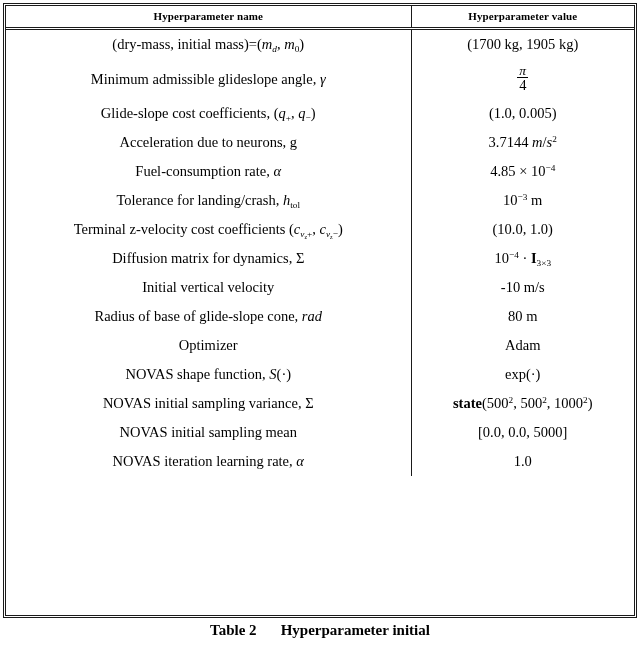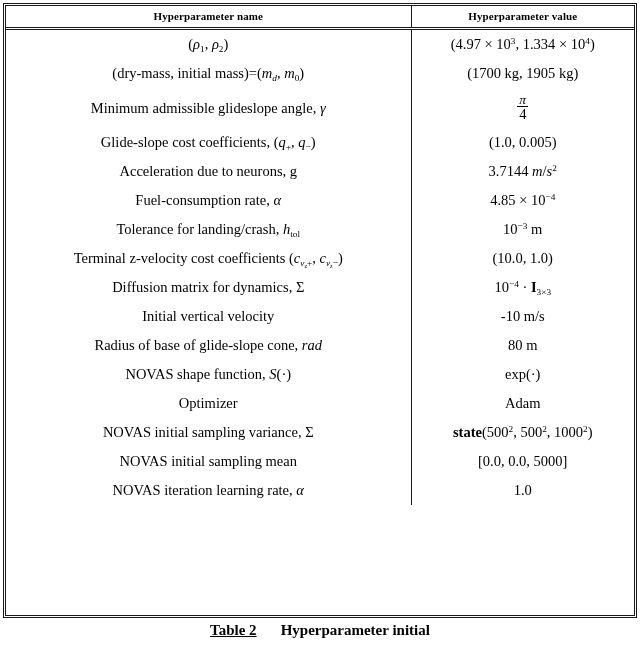--- a/index.html
+++ b/index.html
@@ -94,44 +94,40 @@
 
   .caption {
     position: absolute;
     left: 0;
     top: 622px;
     width: 640px;
     text-align: center;
     font-weight: bold;
     font-size: 15px;
   }
-  .caption .cap-num { margin-right: 24px; text-decoration: underline; }
+  .caption .cap-num { margin-right: 24px; }
 </style>
 </head>
 <body>
 
 <div class="page">
 
   <div class="table-wrap">
     <table class="hp">
       <colgroup>
         <col class="c-name">
         <col class="c-val">
       </colgroup>
       <thead>
         <tr>
           <th class="col-name">Hyperparameter name</th>
           <th class="col-val">Hyperparameter value</th>
         </tr>
       </thead>
       <tbody id="hp-body">
-          <tr>
-            <td class="col-name">(<i>ρ</i><sub>1</sub>, <i>ρ</i><sub>2</sub>)</td>
-            <td class="col-val">(4.97 × 10<sup>3</sup>, 1.334 × 10<sup>4</sup>)</td>
-          </tr>
           <tr>
             <td class="col-name">(dry-mass, initial mass)=(<i>m</i><sub><i>d</i></sub>, <i>m</i><sub>0</sub>)</td>
             <td class="col-val">(1700 kg, 1905 kg)</td>
           </tr>
           <tr class="frac-row">
             <td class="col-name">Minimum admissible glideslope angle, <i>γ</i></td>
             <td class="col-val"><span class="frac"><span class="num">π</span><span class="den">4</span></span></td>
           </tr>
           <tr>
             <td class="col-name">Glide-slope cost coefficients, (<i>q</i><sub>+</sub>, <i>q</i><sub>−</sub>)</td>
@@ -159,26 +155,26 @@
           </tr>
           <tr>
             <td class="col-name">Initial vertical velocity</td>
             <td class="col-val">-10 m/s</td>
           </tr>
           <tr>
             <td class="col-name">Radius of base of glide-slope cone, <i>rad</i></td>
             <td class="col-val">80 m</td>
           </tr>
           <tr>
+            <td class="col-name">Optimizer</td>
+            <td class="col-val">Adam</td>
+          </tr>
+          <tr>
             <td class="col-name">NOVAS shape function, <i>S</i>(·)</td>
             <td class="col-val">exp(·)</td>
-          </tr>
-          <tr>
-            <td class="col-name">Optimizer</td>
-            <td class="col-val">Adam</td>
           </tr>
           <tr>
             <td class="col-name">NOVAS initial sampling variance, Σ</td>
             <td class="col-val"><b>state</b>(500<sup>2</sup>, 500<sup>2</sup>, 1000<sup>2</sup>)</td>
           </tr>
           <tr>
             <td class="col-name">NOVAS initial sampling mean</td>
             <td class="col-val">[0.0, 0.0, 5000]</td>
           </tr>
           <tr>

